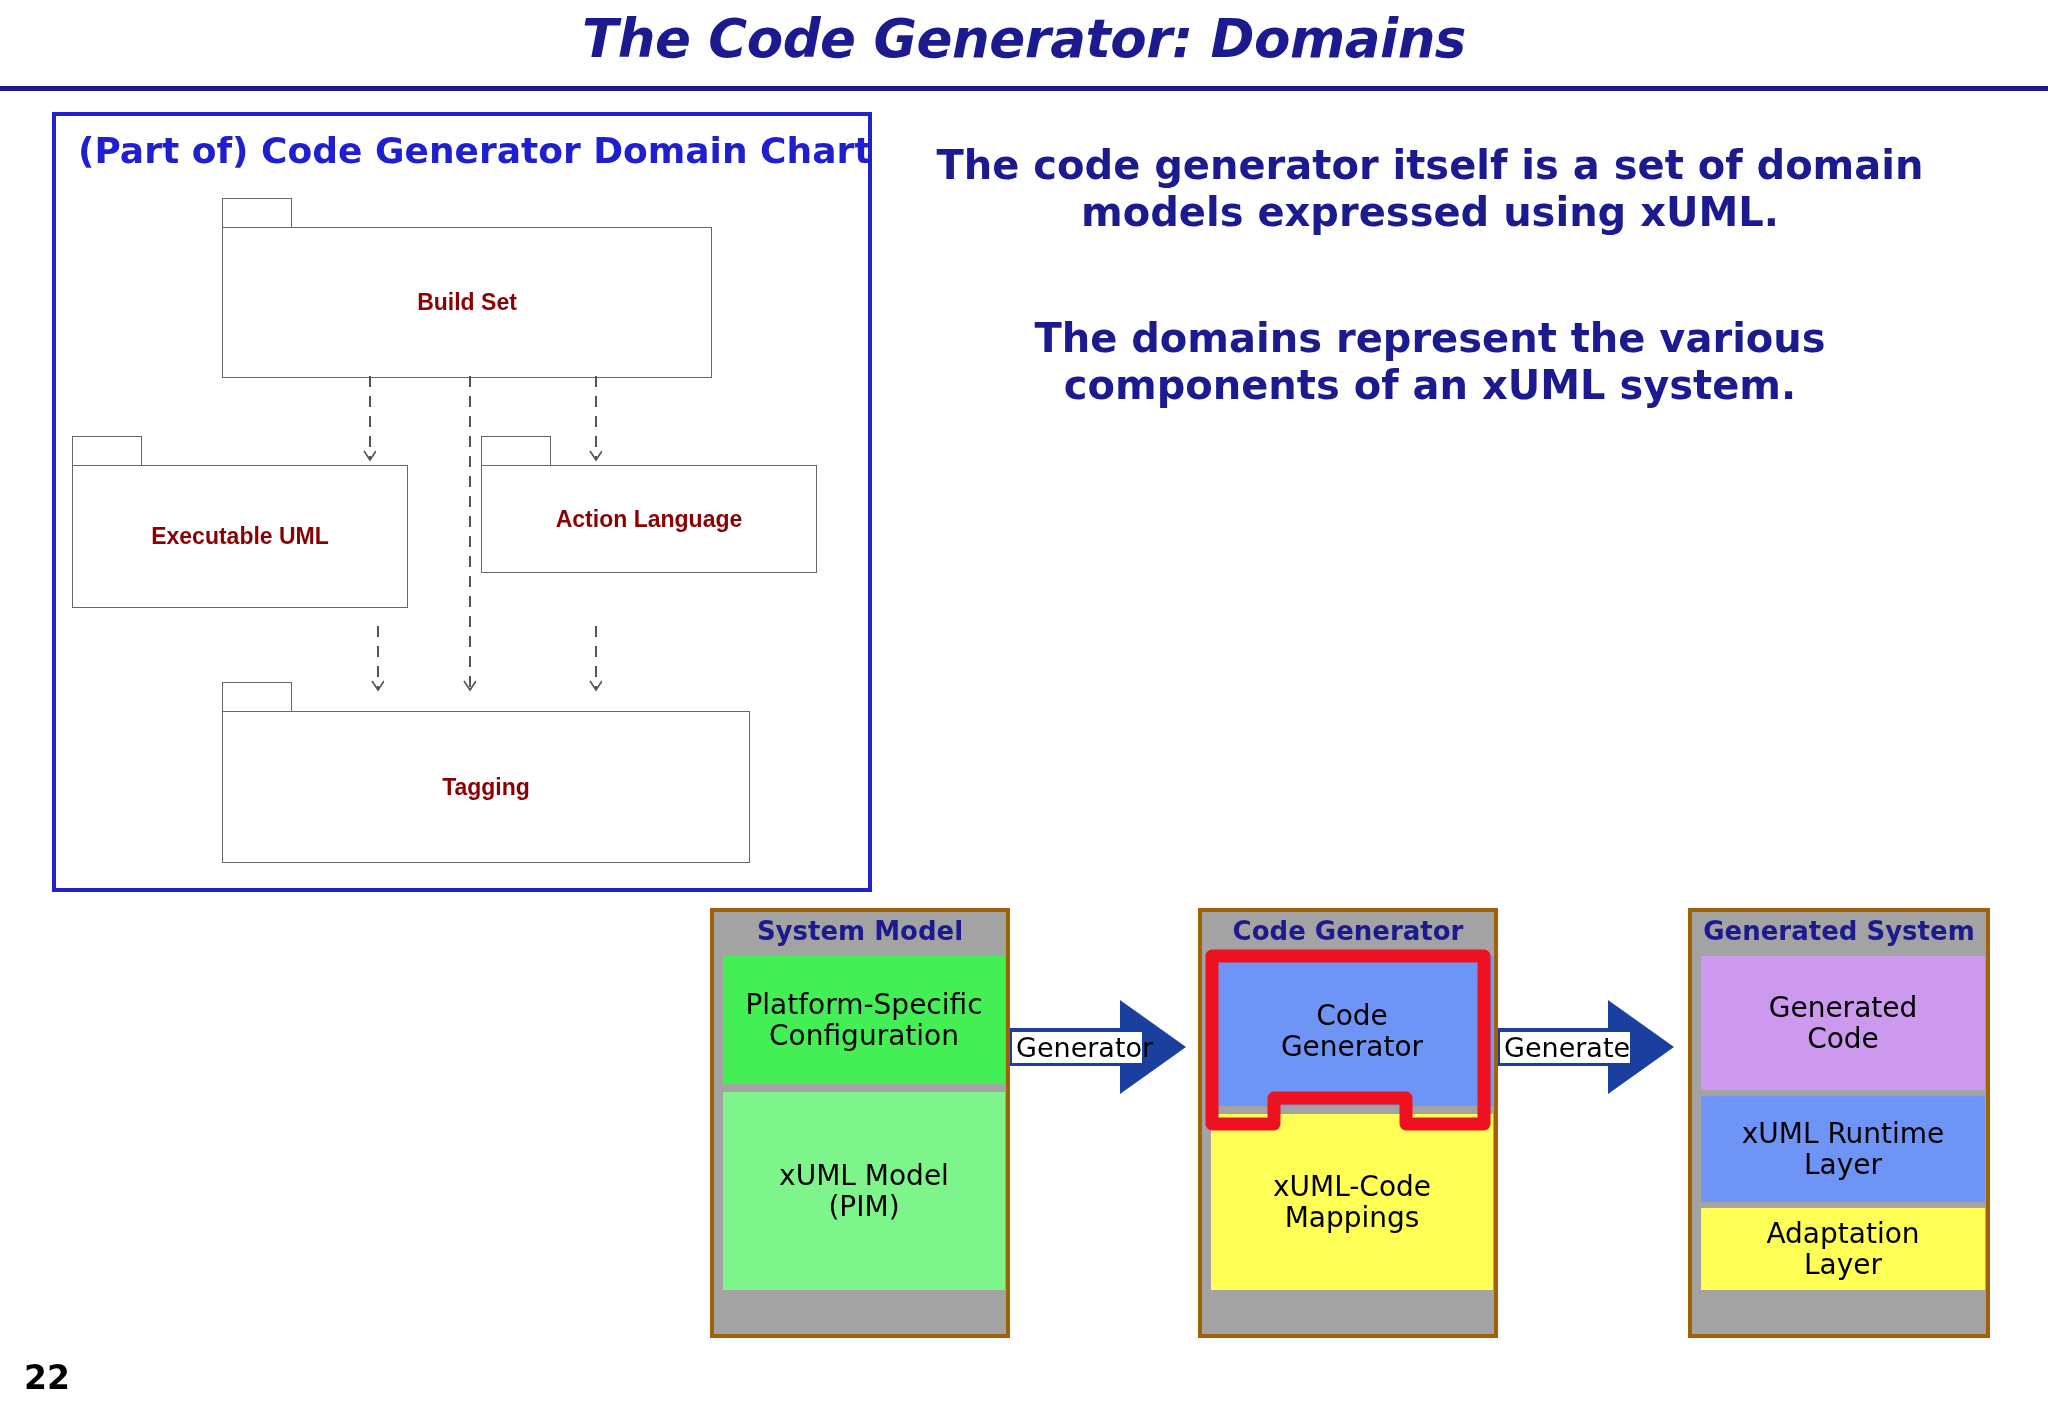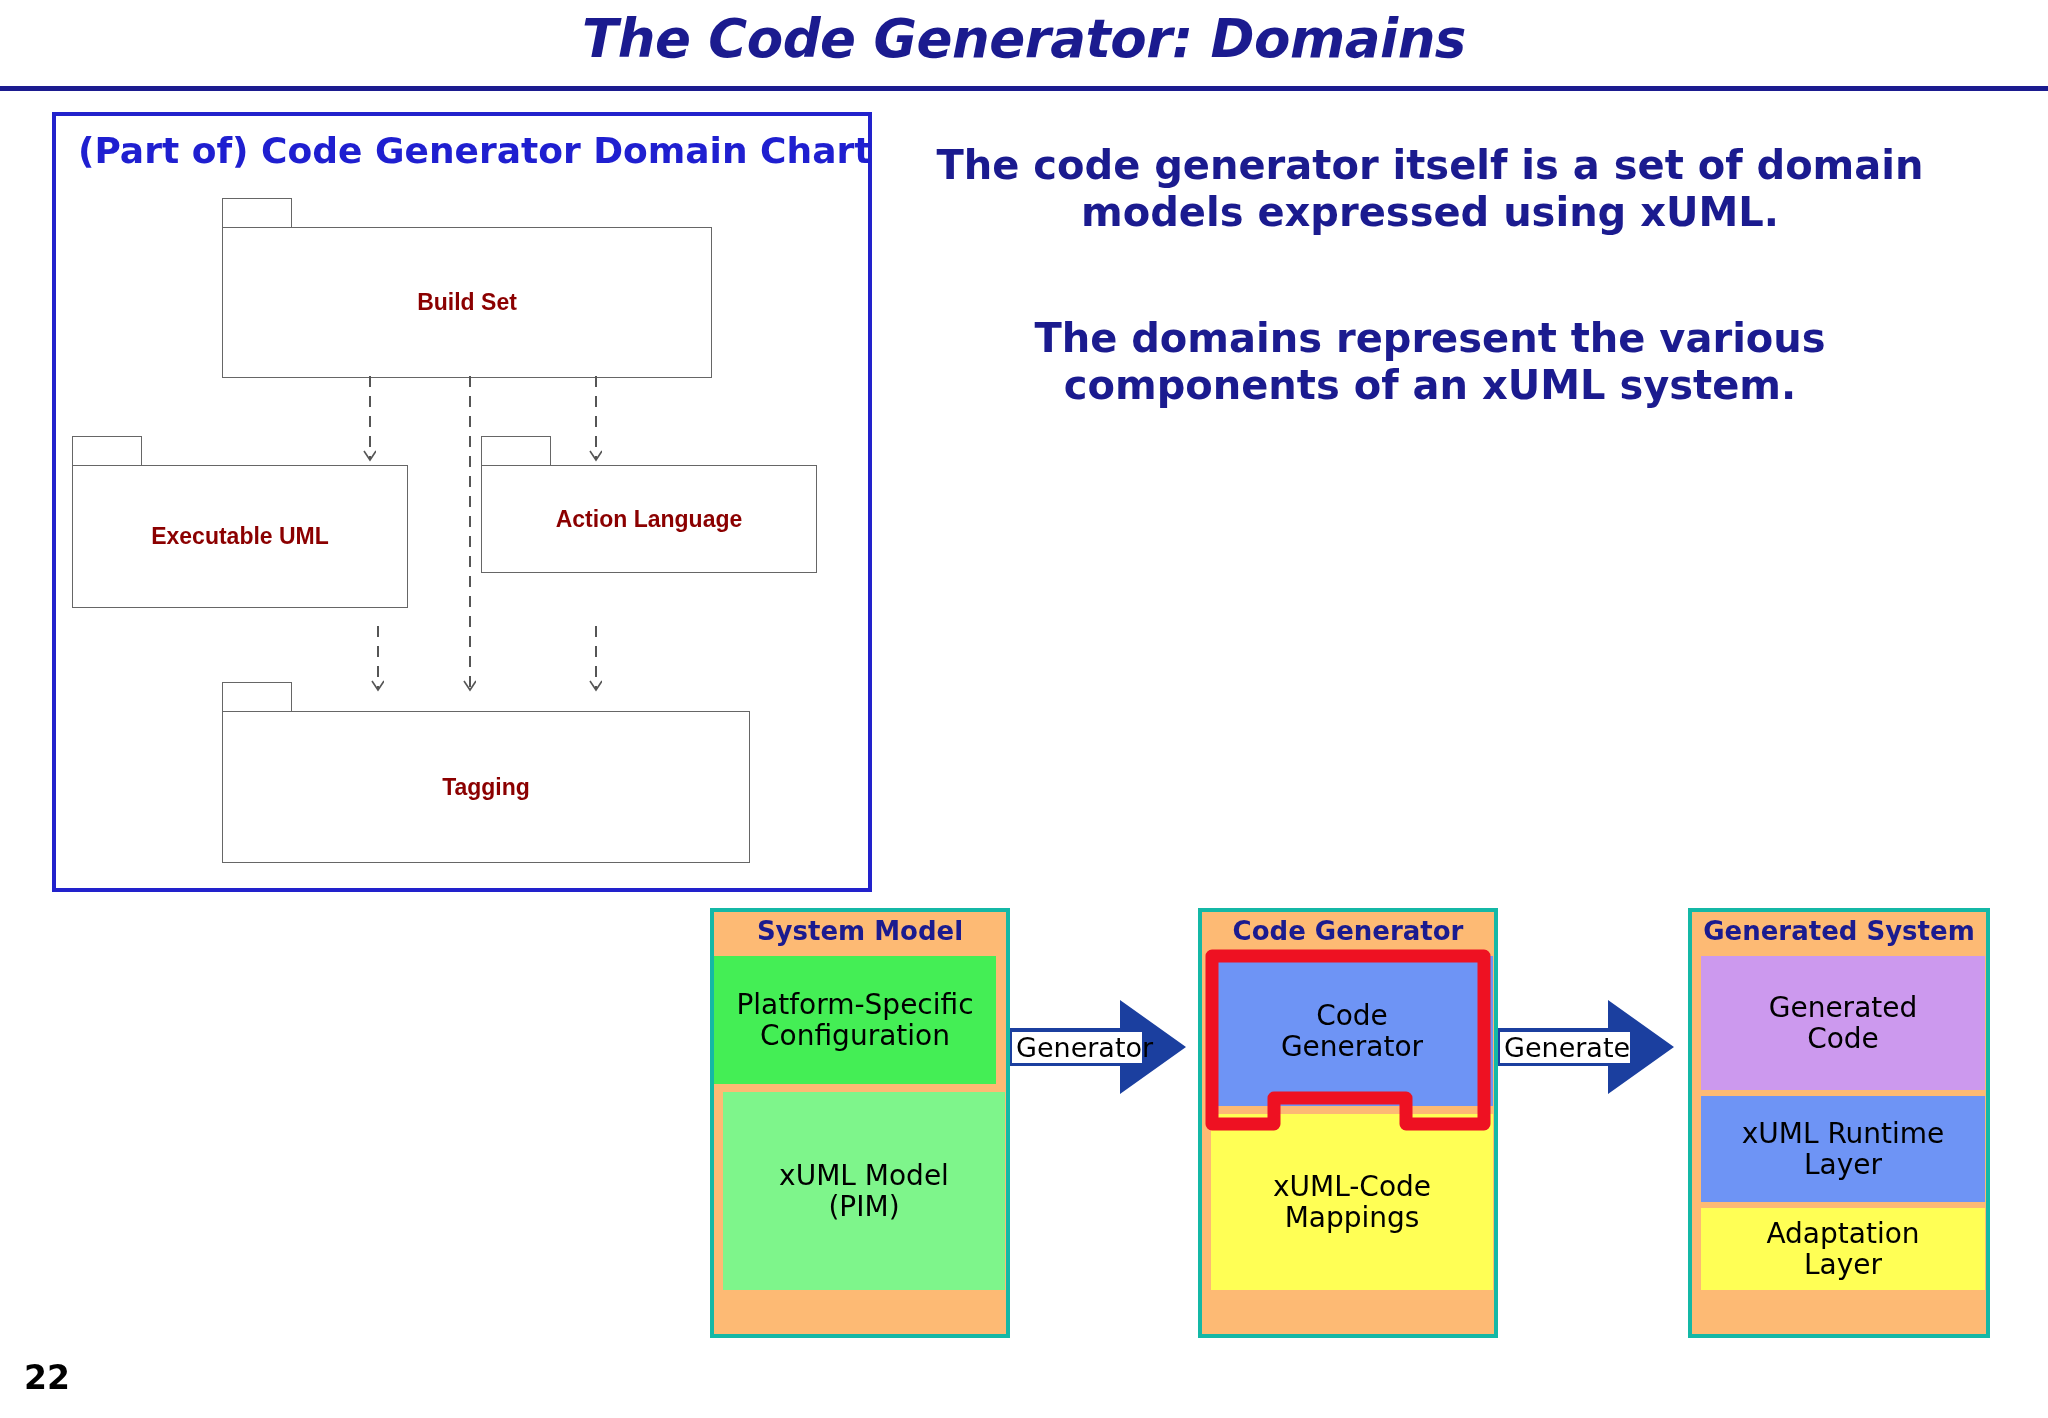--- a/index.html
+++ b/index.html
@@ -74,22 +74,22 @@
     color:#1b1b8f;
     font-size:40px;
     line-height:1.18;
   }
   #rt1{left:900px;top:142px;width:1060px;}
   #rt2{left:900px;top:315px;width:1060px;}
 
   
   .flowbox{
     position:absolute;
-    border:4px solid #14b8a6;
-    background:#fdba74;
+    border:4px solid #a16207;
+    background:#a3a3a3;
     box-sizing:border-box;
   }
   .flowbox .hdr{
     position:absolute;left:0;top:4px;width:100%;
     text-align:center;
     font-weight:bold;font-size:26px;
     color:#1b1b8f;
     white-space:nowrap;
   }
   .panel{
@@ -178,21 +178,21 @@
 
       <path d="M596,626 L596,690"></path>
     </g>
   </svg>
 
   <div class="rt" id="rt2">The domains represent the various components of an xUML system.</div>
   <div class="rt" id="rt1">The code generator itself is a set of domain models expressed using xUML.</div>
 
   <div class="flowbox" style="left:710px;top:908px;width:300px;height:430px;">
     <div class="hdr">System Model</div>
-    <div class="panel" style="left:0;top:44px;width:282px;height:128px;background:#44ee55;">
+    <div class="panel" style="left:9px;top:44px;width:282px;height:128px;background:#44ee55;">
       <span>Platform-Specific<br>Configuration</span>
     </div>
     <div class="panel" style="left:9px;top:180px;width:282px;height:198px;background:#7ef58b;">
       <span>xUML Model<br>(PIM)</span>
     </div>
   </div>
 
   <div class="flowbox" style="left:1198px;top:908px;width:300px;height:430px;">
     <div class="hdr">Code Generator</div>
     <div class="panel" style="left:9px;top:44px;width:282px;height:150px;background:#6e94f5;">

